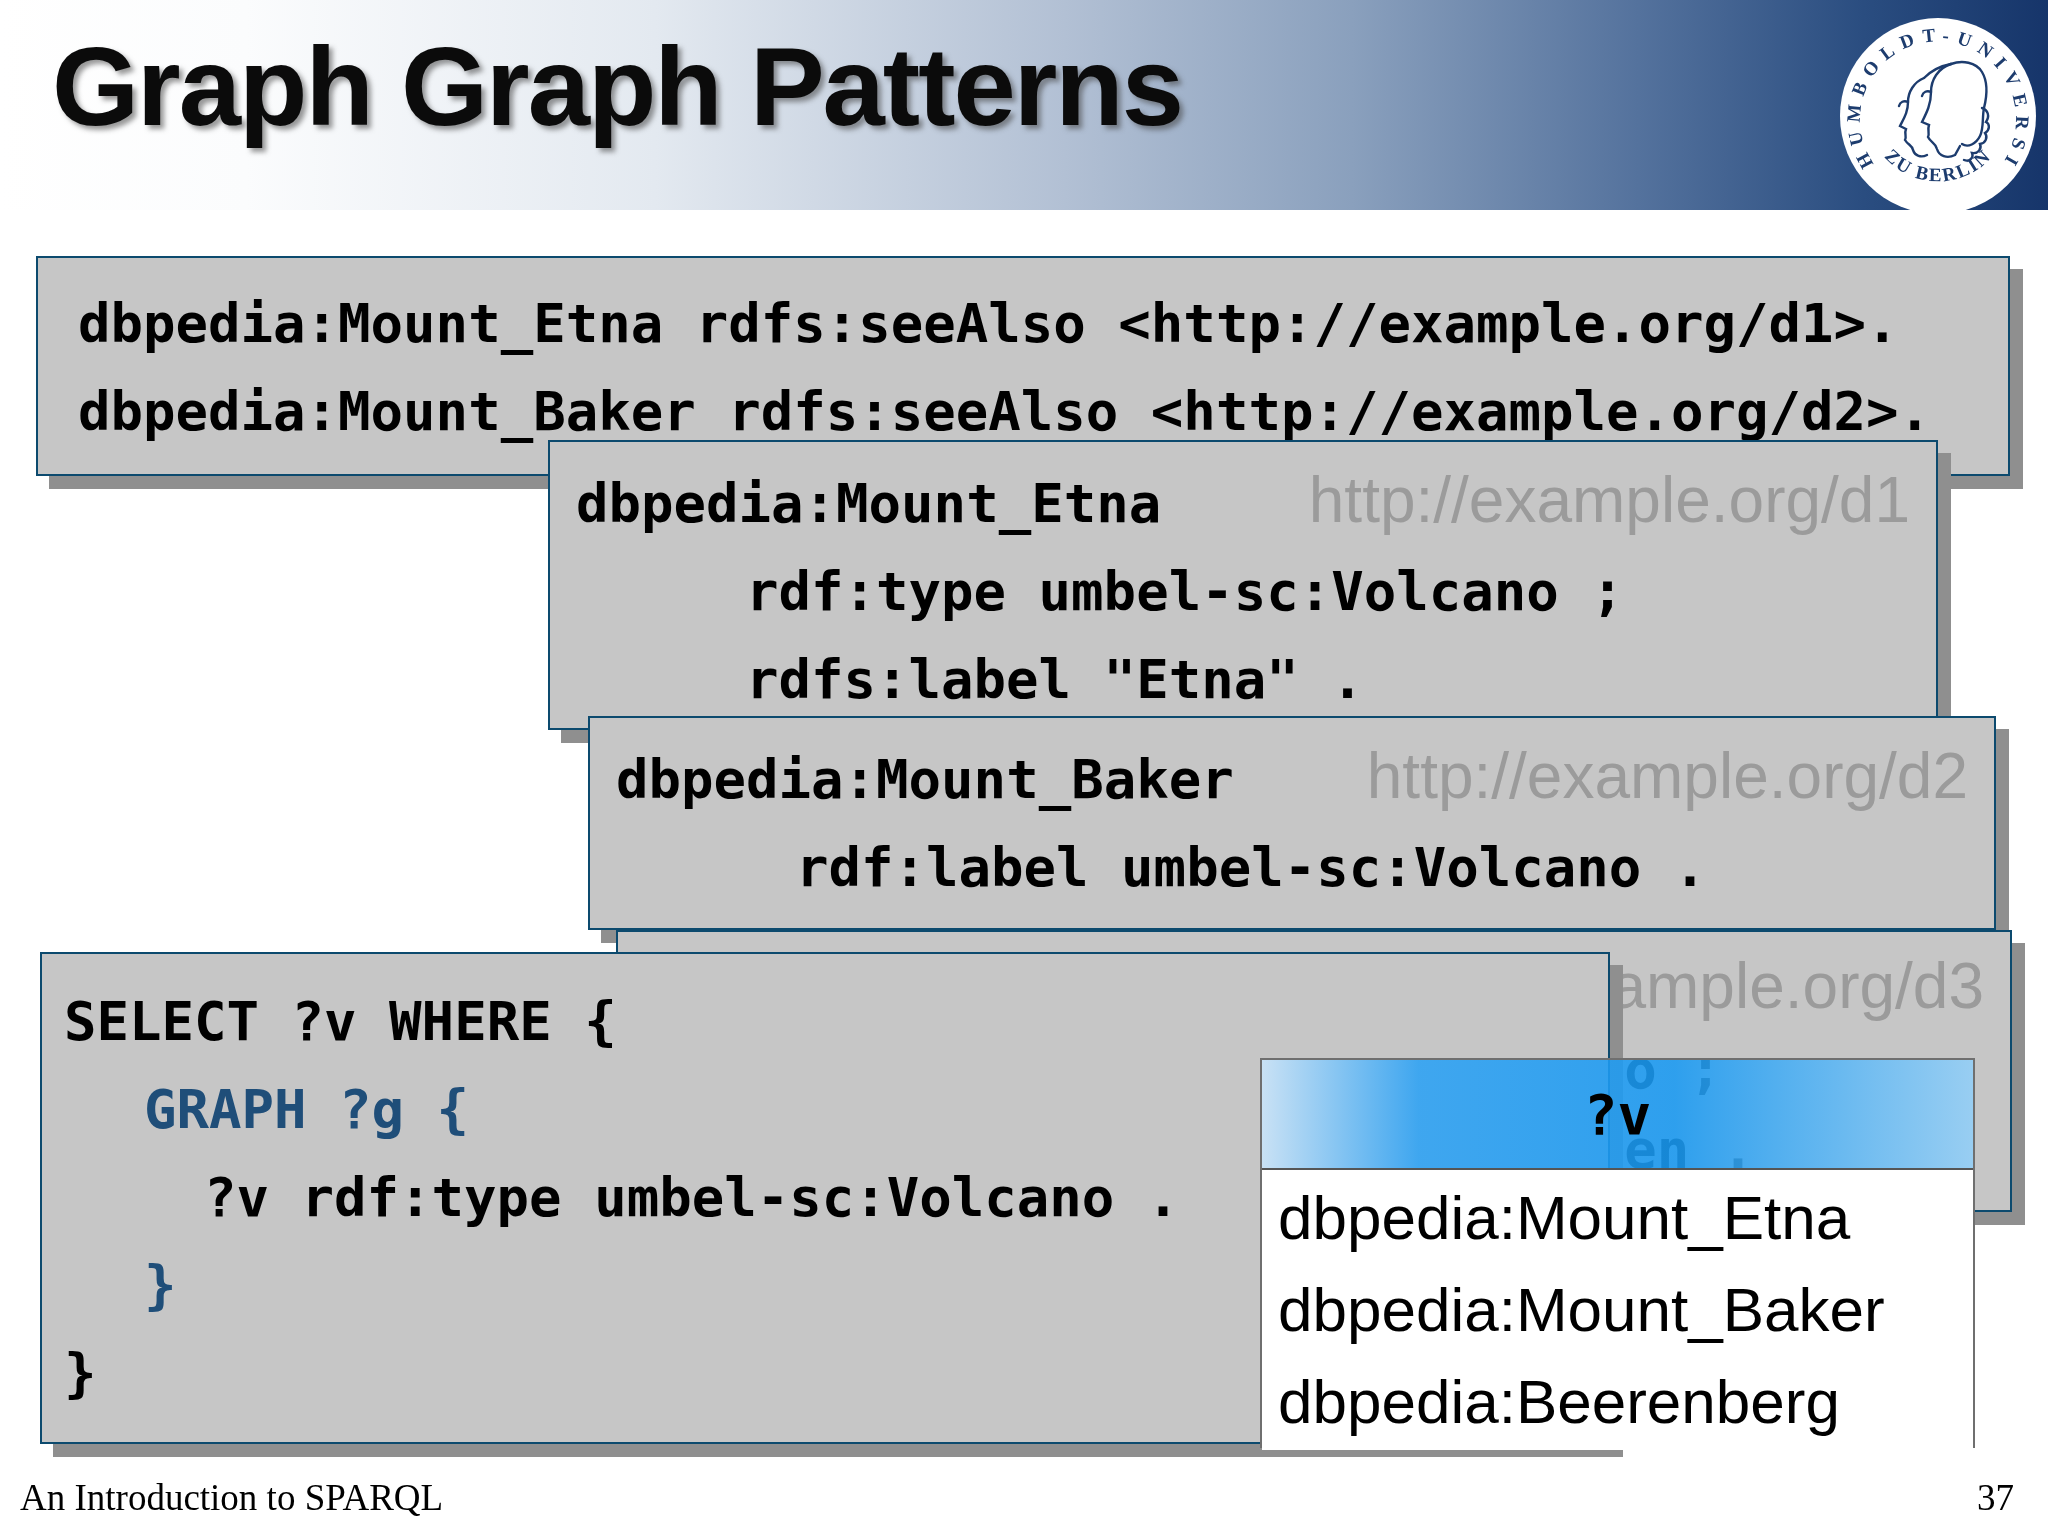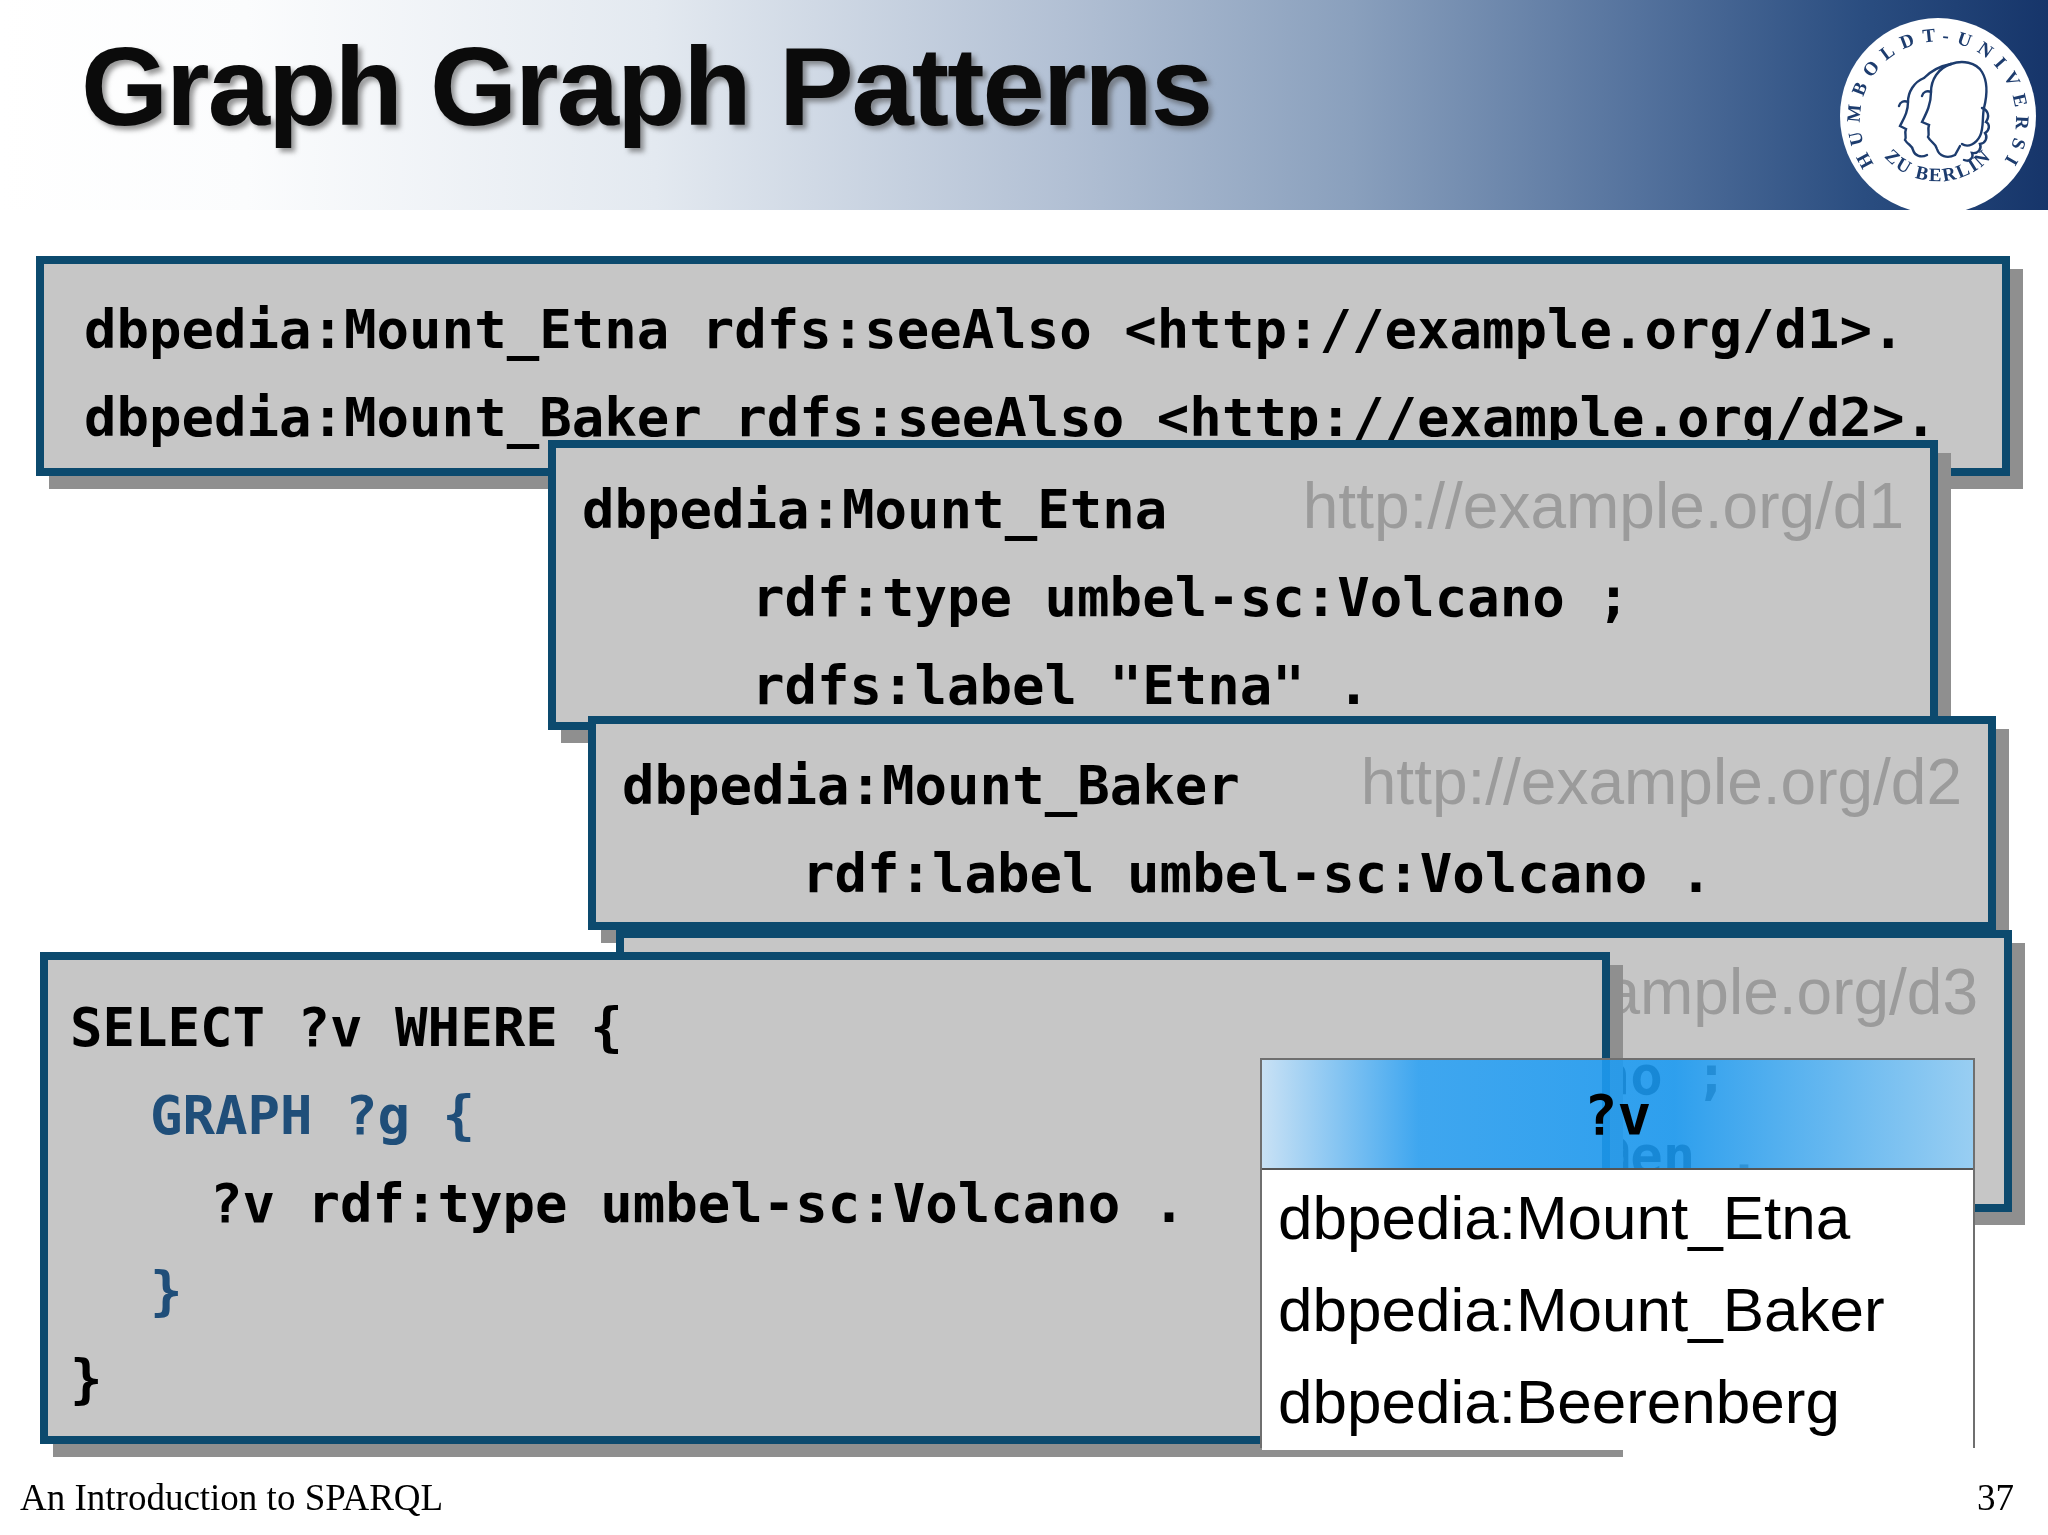--- a/index.html
+++ b/index.html
@@ -5,27 +5,27 @@
   html,body{margin:0;padding:0;background:#ffffff;}
   .slide{position:relative;width:2048px;height:1535px;background:#ffffff;overflow:hidden;
          font-family:"Liberation Sans",sans-serif;}
 
   
   .header-band{position:absolute;left:0;top:0;width:2048px;height:210px;
     background:linear-gradient(90deg,#ffffff 0%,#fbfcfd 12%,#e3e9f0 32%,#b2c0d4 52%,
                #8aa0bd 66%,#54729d 80%,#2a4d80 91%,#16356a 100%);}
   .slide-title{position:absolute;left:52px;top:22px;font-size:112px;font-weight:bold;
     letter-spacing:-2px;color:#0b0b0b;text-shadow:4px 4px 5px rgba(70,70,70,0.55);
-    font-family:"Liberation Sans",sans-serif;white-space:nowrap;margin-left:29px;}
+    font-family:"Liberation Sans",sans-serif;white-space:nowrap;}
 
   
   .logo{position:absolute;left:1838px;top:16px;width:200px;height:200px;}
 
   
-  .gbox{position:absolute;background:#c6c6c6;border:8px solid #0c4a6e;
+  .gbox{position:absolute;background:#c6c6c6;border:2px solid #0c4a6e;
         box-shadow:13px 13px 0 0 #8f8f8f;box-sizing:border-box;
         font-family:"DejaVu Sans Mono",monospace;font-weight:bold;color:#000;}
   .gbox .code{font-size:54px;line-height:88px;white-space:pre;}
   .row1{display:flex;justify-content:space-between;align-items:baseline;
         font-size:54px;line-height:88px;white-space:pre;}
   .uri{font-family:"Liberation Sans",sans-serif;font-weight:normal;color:#9b9b9b;
        font-size:64px;}
 
   #box-triples{left:36px;top:256px;width:1974px;height:220px;padding:22px 30px 0 40px;z-index:2;}
   #box-d1{left:548px;top:440px;width:1390px;height:290px;padding:14px 26px 0 26px;z-index:3;}

